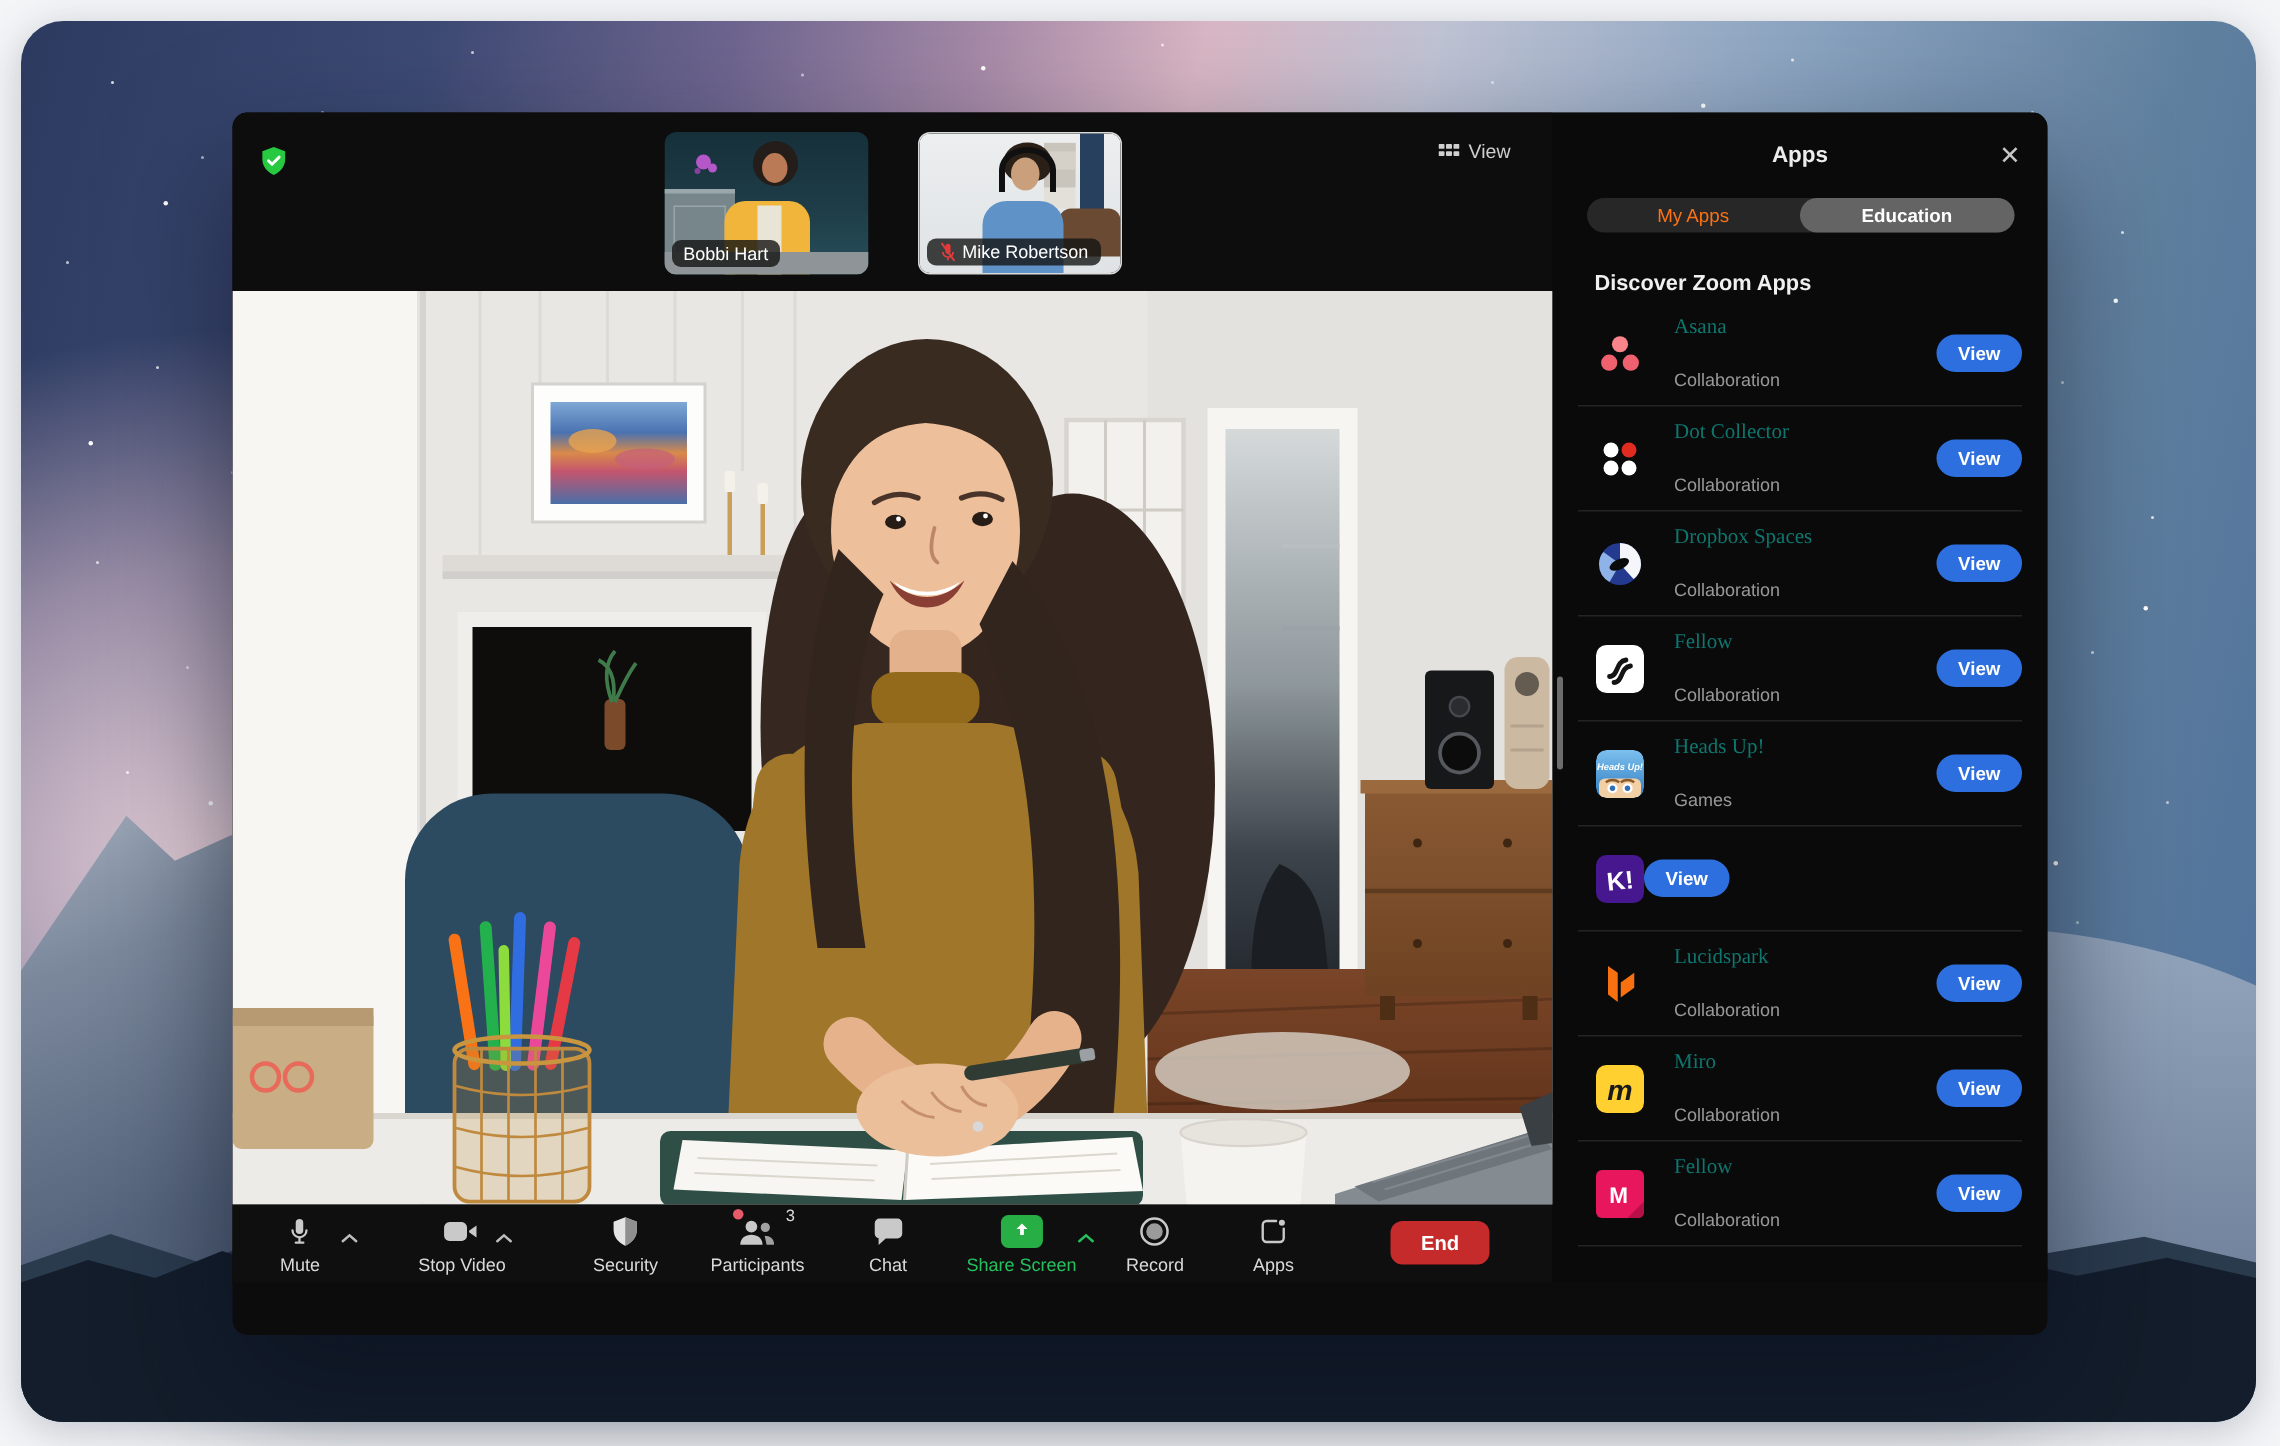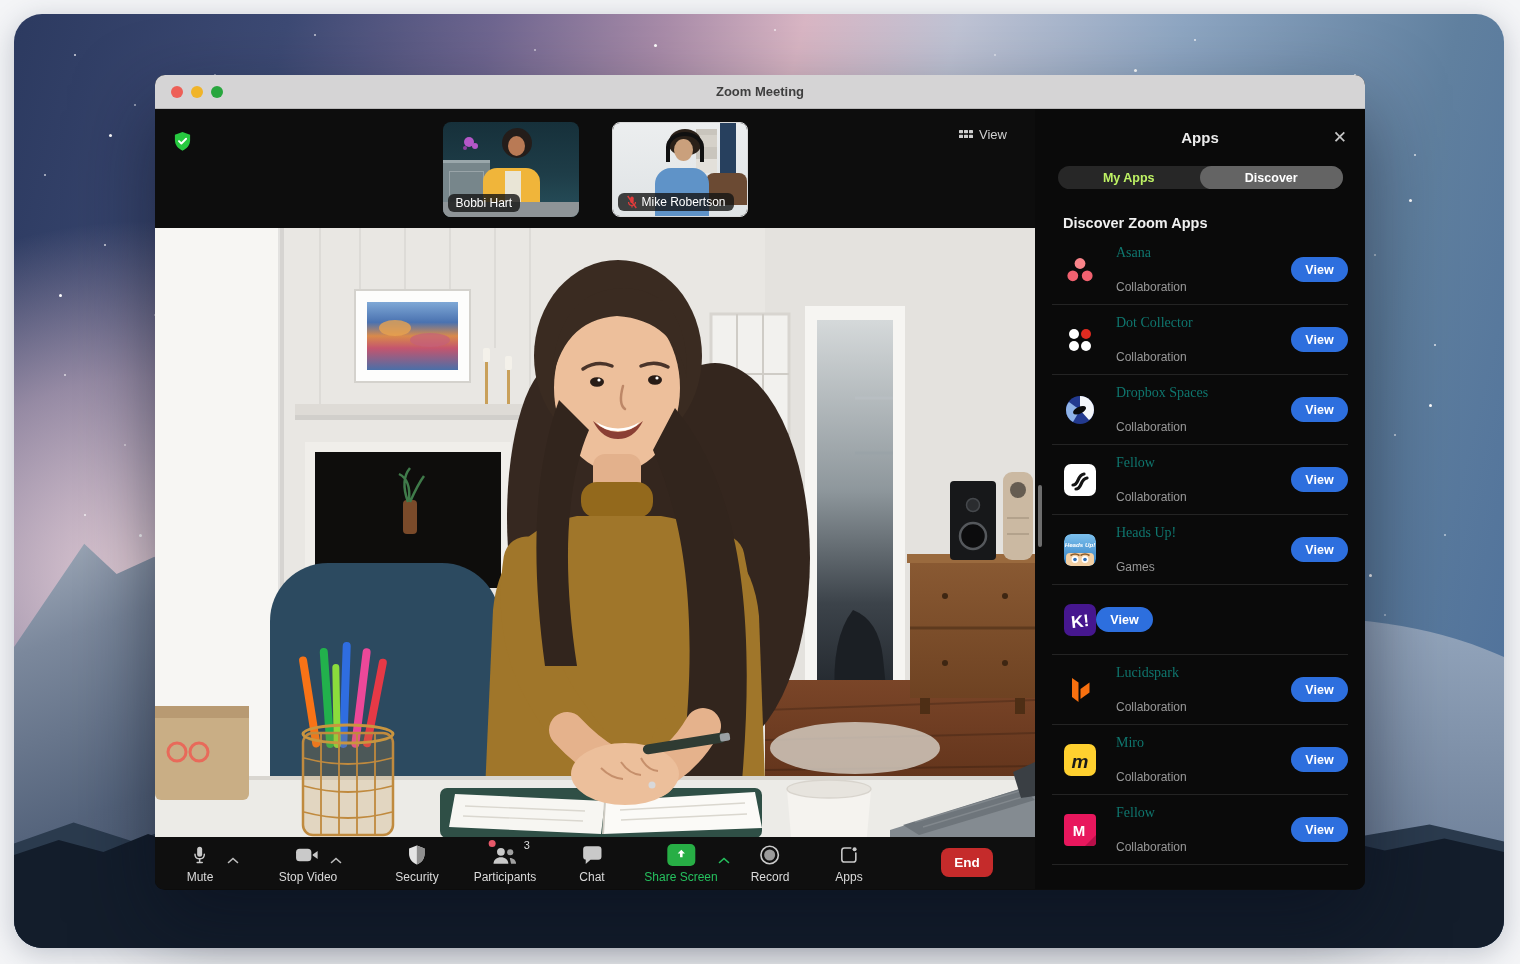--- a/index.html
+++ b/index.html
@@ -80,32 +80,32 @@
   .stage { height:609px; position:relative; background:#e9e7e3; overflow:hidden; }
   .stage svg { display:block; }
 
   
   .toolbar { height:52px; background:#0f0f0f; position:relative; }
   .tb-item { position:absolute; top:6px; transform:translateX(-50%); display:flex; flex-direction:column; align-items:center; gap:3px; color:#dadada; font-size:12px; cursor:default; }
   .tb-icon { height:24px; display:flex; align-items:center; justify-content:center; }
   .tb-chev { position:absolute; top:13px; }
   .share-label { color:#25c05e; }
   .share-tile { width:28px; height:22px; background:#27ae45; border-radius:5px; display:flex; align-items:center; justify-content:center; }
-  .end-btn { position:absolute; right:42px; top:11px; width:52px; height:29px; background:#c52b2b; border:none;
+  .end-btn { position:absolute; right:42px; top:11px; width:66px; height:29px; background:#c52b2b; border:none;
     border-radius:8px; color:#fff; font-size:13.5px; font-weight:bold; font-family:inherit; }
   .ppl-badge { position:absolute; top:-4px; right:-12px; font-size:11px; color:#dcdcdc; }
   .ppl-dot { position:absolute; top:-3px; left:-3px; width:7px; height:7px; border-radius:50%; background:#e8596a; }
 
   
   .apps-panel { width:330px; background:#0a0a0a; position:relative; color:#eee; }
   .panel-scroll-thumb { position:absolute; left:3px; top:376px; width:4px; height:62px; border-radius:2px; background:#6d6d6d; }
   .panel-title { text-align:center; margin-top:20px; font-size:15px; font-weight:bold; color:#ececec; }
   .panel-close { position:absolute; right:18px; top:18px; font-size:17px; color:#c6c6c6; background:none; border:none; font-family:inherit; }
   .seg { margin:20px auto 0; width:285px; height:23px; background:#272727; border-radius:12px; display:flex; }
-  .seg-btn { flex:1; border:none; background:none; border-radius:12px; font-size:12.5px; color:#bef264; font-family:inherit;font-weight:bold; }
+  .seg-btn { flex:1; border:none; background:none; border-radius:12px; font-size:12.5px; color:#f97316; font-family:inherit; }
   .seg-btn.active { background:#646464; color:#fff; font-weight:bold; }
   .section-title { margin:26px 0 0 28px; font-size:14.5px; font-weight:bold; color:#f0f0f0; }
   .app-list { margin:4px 17px 0; }
   .app-row { display:flex; align-items:center; height:70px; border-bottom:1px solid #242424; }
   .app-icon { width:32px; height:32px; margin-left:12px; flex:none; border-radius:7px; overflow:hidden; display:flex; align-items:center; justify-content:center; }
   .app-icon svg { width:32px; height:32px; }
   .icon-asana, .icon-dot-collector, .icon-lucidspark { background:transparent; border-radius:0; }
   .icon-fellow { background:#fff; }
   .icon-kahoot { background:#46178f; }
   .icon-miro { background:#ffd02f; }
@@ -123,28 +123,20 @@
   <div class="stars"></div>
   <div class="stars2"></div>
   <div class="hills-right"></div>
   <div class="mountain"></div>
   <div class="forest-mid"></div>
   <div class="forest"></div>
 </div>
 
 <div class="zoom-window">
 
-  <div class="titlebar">
-    <div class="traffic">
-      <div class="tl red"></div>
-      <div class="tl yellow"></div>
-      <div class="tl green"></div>
-    </div>
-    <div class="win-title">Zoom Meeting</div>
-  </div>
 
   <div class="content">
 
     <div class="main">
 
       <div class="top-strip">
         <div class="badge-shield">
           <svg width="19" height="21" viewBox="0 0 20 22">
               <path d="M10 1l8 3v5.5c0 5.2-3.3 9.2-8 11.2-4.7-2-8-6-8-11.2V4z" fill="#27c940"></path>
               <path d="M6.3 10.6l2.5 2.5 5-5" stroke="#fff" stroke-width="2" fill="none" stroke-linecap="round" stroke-linejoin="round"></path>
@@ -485,21 +477,21 @@
       </div>
     </div>
 
     <div class="apps-panel">
       <div class="panel-scroll-thumb"></div>
       <div class="panel-title">Apps</div>
       <button class="panel-close">✕</button>
 
       <div class="seg">
         <button class="seg-btn">My Apps</button>
-        <button class="seg-btn active">Discover</button>
+        <button class="seg-btn active">Education</button>
       </div>
 
       <div class="section-title">Discover Zoom Apps</div>
 
       <div class="app-list" id="app-list">
         <div class="app-row">
           <div class="app-icon icon-asana">
               <svg viewBox="0 0 32 32">
                 <circle cx="16" cy="9.5" r="5.4" fill="#f9848a"></circle>
                 <circle cx="8.8" cy="21.8" r="5.4" fill="#f0616f"></circle>

